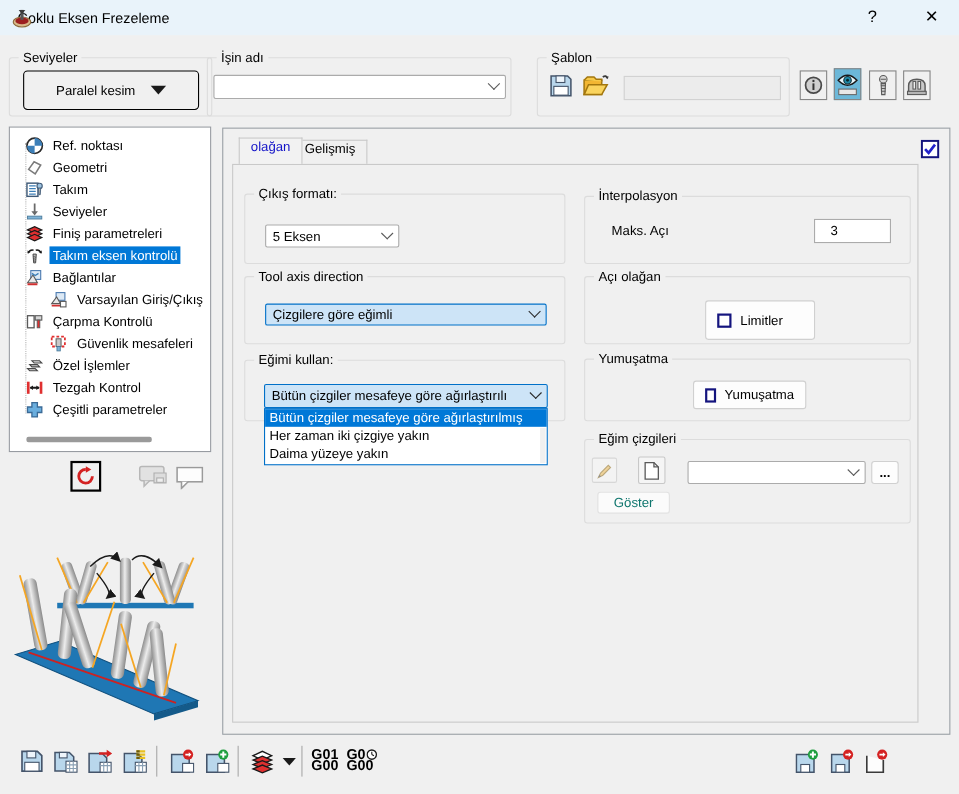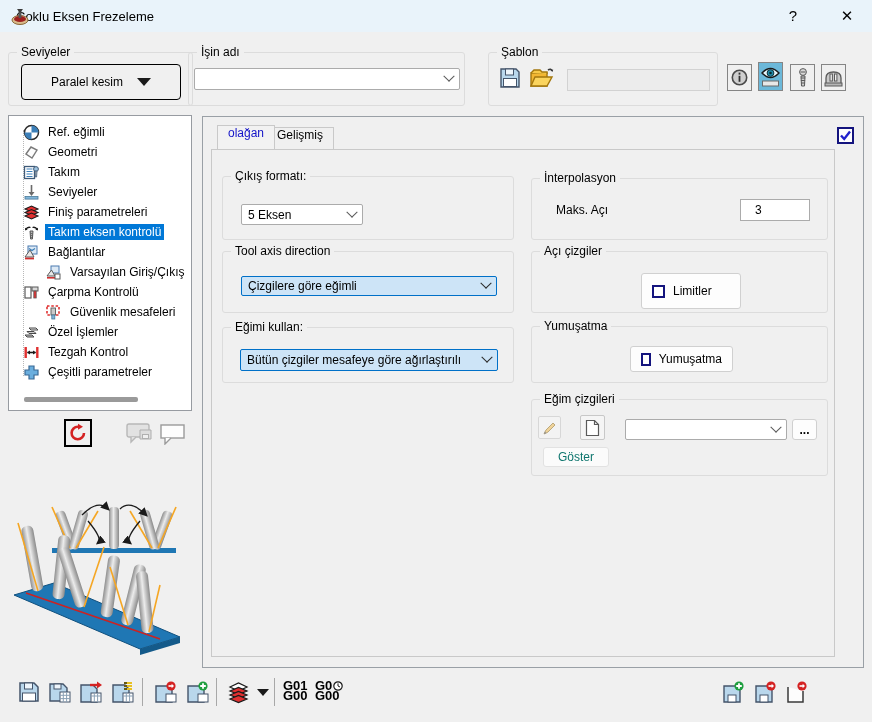--- a/index.html
+++ b/index.html
@@ -152,21 +152,21 @@
 <div class="abs tree">
   <div class="tree-guide"></div>
   <div style="position:absolute;left:6px;top:6px;right:2px">
 
     <div class="tree-item">
       <svg class="ticon" viewBox="0 0 17 17">
         <circle cx="8.5" cy="8.5" r="7" fill="#fff" stroke="#2a2a2a" stroke-width="1.5"></circle>
         <path d="M8.5 1.5 A7 7 0 0 1 15.5 8.5 L8.5 8.5 Z" fill="#3c7fb8"></path>
         <path d="M8.5 15.5 A7 7 0 0 1 1.5 8.5 L8.5 8.5 Z" fill="#3c7fb8"></path>
       </svg>
-      <span class="tlabel">Ref. eğimli</span>
+      <span class="tlabel">Ref. noktası</span>
     </div>
 
     <div class="tree-item">
       <svg class="ticon" viewBox="0 0 17 17">
         <polygon points="3,10 8,3 14,6 9,14" fill="#fdfdfd" stroke="#7a7a7a" stroke-width="1.4"></polygon>
       </svg>
       <span class="tlabel">Geometri</span>
     </div>
 
     <div class="tree-item">
@@ -372,30 +372,36 @@
       </div>
     </div>
 
     <div class="group" style="left:10px;top:177px;width:292px;height:56px">
       <span class="glabel">Eğimi kullan:</span>
       <div class="combo focus" style="left:17px;top:21px;width:258px;height:22px">
         <span class="ctext">Bütün çizgiler mesafeye göre ağırlaştırılı</span>
         <span class="chev"></span>
       </div>
 
+      <div class="ddlist" style="left:17px;top:43px;width:258px;height:52px">
+        <div class="dditem sel">Bütün çizgiler mesafeye göre ağırlaştırılmış</div>
+        <div class="dditem">Her zaman iki çizgiye yakın</div>
+        <div class="dditem">Daima yüzeye yakın</div>
+        <div class="dd-scroll"></div>
+      </div>
     </div>
 
     <div class="group" style="left:319px;top:28px;width:297px;height:62px">
       <span class="glabel">İnterpolasyon</span>
       <span class="abs" style="left:24px;top:24px">Maks. Açı</span>
       <input class="field" style="left: 208px; top: 20px; width: 70px; height: 22px; padding-left: 14px;" value="3">
     </div>
 
     <div class="group" style="left:319px;top:101px;width:297px;height:62px">
-      <span class="glabel">Açı çizgiler</span>
+      <span class="glabel">Açı olağan</span>
       <div class="check-btn" style="left:109px;top:21px;width:100px;height:36px">
         <span class="cb"></span>
         <span>Limitler</span>
       </div>
     </div>
 
     <div class="group" style="left:319px;top:176px;width:297px;height:57px">
       <span class="glabel">Yumuşatma</span>
       <div class="check-btn" style="left:98px;top:19px;width:103px;height:26px">
         <span class="cb"></span>

